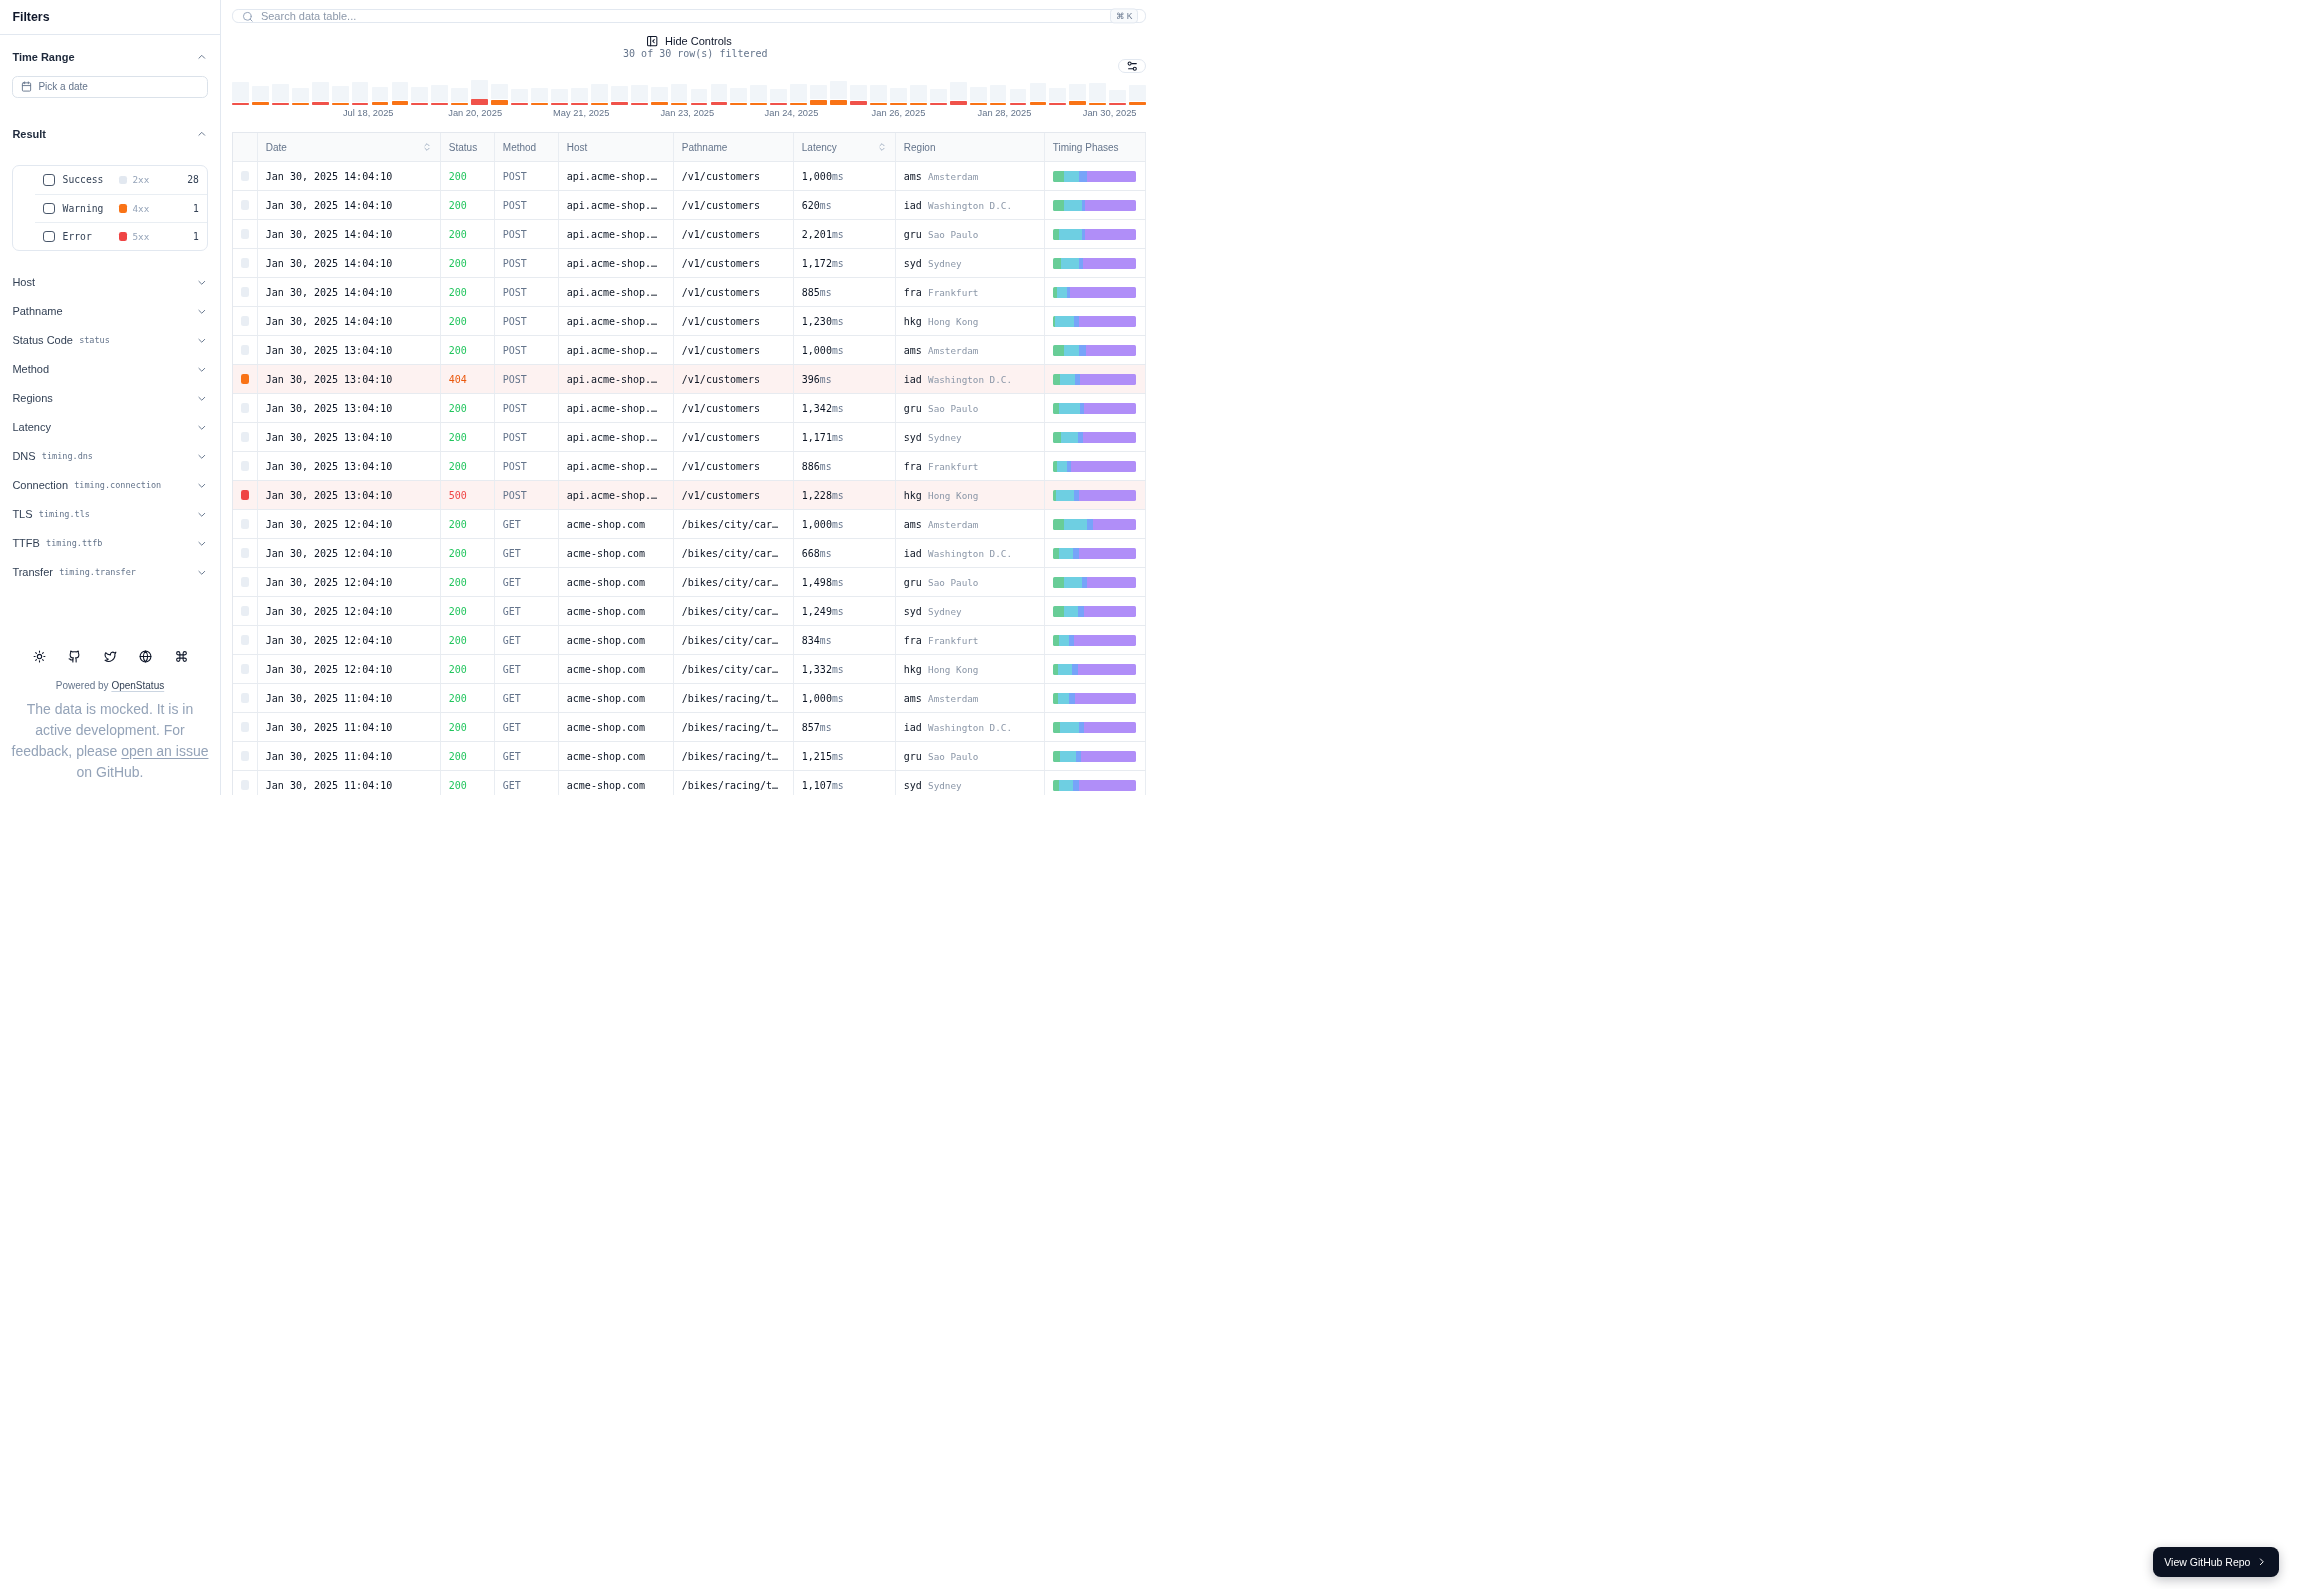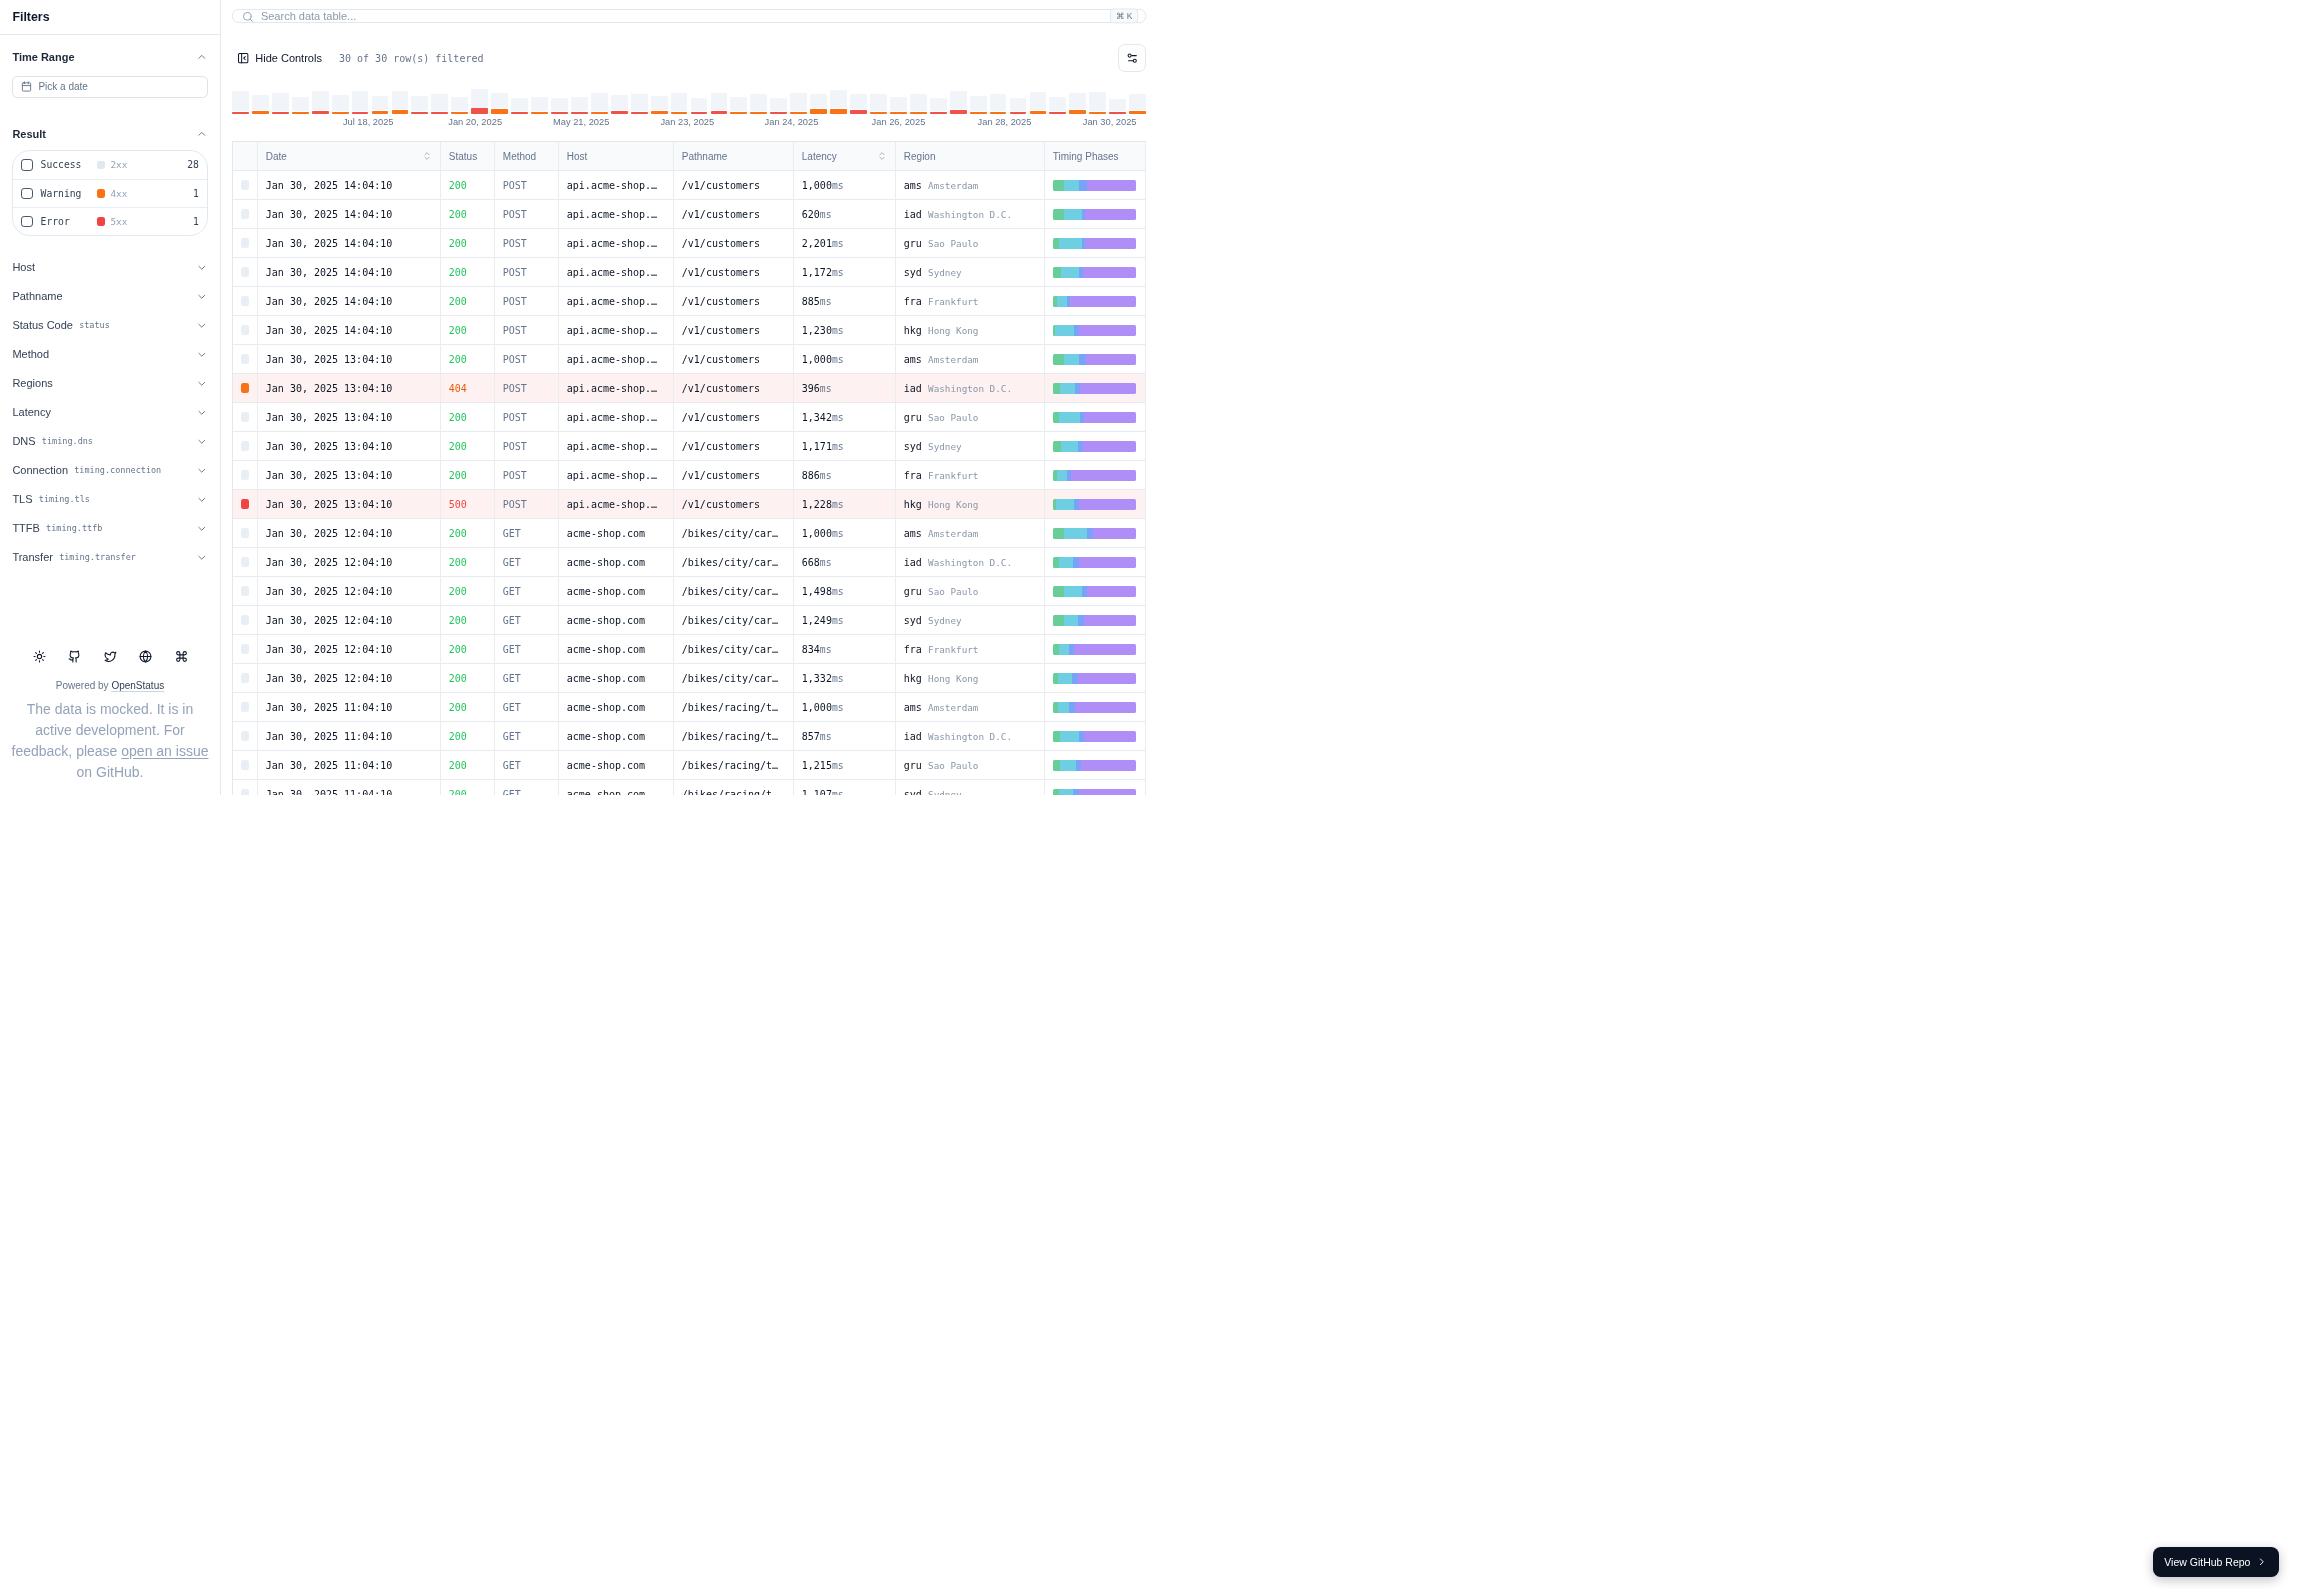--- a/index.html
+++ b/index.html
@@ -14,21 +14,21 @@
   .sb-head h1 { font-size:12.4px; font-weight:700; color:#0f172a; }
   .sb-body { padding:11px 12.4px 0 12.4px; }
   .sec-head { display:flex; align-items:center; justify-content:space-between; height:22px; cursor:pointer; }
   .sec-head .lbl { font-size:11px; font-weight:600; color:#1e293b; }
   .sec-head svg { width:11.6px; height:11.6px; stroke:#64748b; }
   .date-input { margin-top:7.8px; height:22px; width:100%; border:0.8px solid #dbe2ea; border-radius:5.4px;
     display:flex; align-items:center; gap:6.2px; padding:0 7.8px; background:#fff; cursor:pointer; }
   .date-input svg { width:11px; height:11px; stroke:#64748b; }
   .date-input span { font-size:10px; color:#64748b; }
   .result-head { margin-top:25px; }
-  .result-card { margin-top:5px; border:0.8px solid #e2e8f0; border-radius:18px; overflow:hidden; }
+  .result-card { margin-top:20px; border:0.8px solid #e2e8f0; border-radius:7px; overflow:hidden;padding-left:22px; }
   .result-row { display:flex; align-items:center; height:28px; padding:0 7.8px; cursor:pointer; }
   .result-row + .result-row { border-top:0.8px solid #e9eef3; }
   .result-row .cb { width:11.6px; height:11.6px; border:1.2px solid #475569; border-radius:3.1px; background:#fff; }
   .result-row .rlabel { font-family:"DejaVu Sans Mono",monospace; font-size:9.7px; color:#334155; margin-left:7.8px; width:56px; }
   .result-row .chip { width:8.5px; height:8.5px; border-radius:2.3px; }
   .result-row .rcode { font-family:"DejaVu Sans Mono",monospace; font-size:9.3px; color:#94a3b8; margin-left:5.4px; }
   .result-row .rcount { margin-left:auto; font-family:"DejaVu Sans Mono",monospace; font-size:9.7px; color:#334155; }
   .filter-list { margin-top:17px; }
   .filter-row { display:flex; align-items:center; height:29px; cursor:pointer; }
   .filter-row .flabel { font-size:11px; font-weight:500; color:#334155; }
@@ -44,21 +44,21 @@
 
   
   main { flex:1; min-width:0; padding:9.3px 7.8px 0 11px; display:flex; flex-direction:column; }
   .searchbar { position:relative; height:28px; border:0.8px solid #e2e8f0; border-radius:6.2px;
     display:flex; align-items:center; gap:7px; padding:0 9.3px; background:#fff; }
   .searchbar svg { width:11.6px; height:11.6px; stroke:#94a3b8; }
   .searchbar .ph { font-size:11px; color:#8d99ab; }
   .searchbar kbd { position:absolute; right:7px; top:50%; transform:translateY(-50%);
     border:0.8px solid #e2e8f0; background:#f8fafc; border-radius:3.9px; padding:1.6px 4.7px;
     font-family:"Liberation Sans",sans-serif; font-size:8.5px; color:#64748b; }
-  .controls { margin-top:21px; display:flex; align-items:center; height:28px; }
+  .controls { margin-top:12px; display:flex; align-items:center; height:28px;flex-direction:column; }
   .hidectl { display:flex; align-items:center; gap:6.2px; background:none; border:0; cursor:pointer;
     font-size:11px; font-weight:500; color:#0f172a; padding:0 4.7px; }
   .hidectl svg { width:12.4px; height:12.4px; stroke:#0f172a; }
   .filtered { margin-left:12.4px; font-family:"DejaVu Sans Mono",monospace; font-size:10px; color:#64748b; }
   .iconbtn { margin-left:auto; width:28px; height:28px; border:0.8px solid #e2e8f0; border-radius:7px;
     background:#fff; display:flex; align-items:center; justify-content:center; cursor:pointer; }
   .iconbtn svg { width:12.4px; height:12.4px; stroke:#0f172a; }
 
   .histo { margin-top:15.5px; }
   .histo-bars { display:flex; align-items:flex-end; gap:3.1px; height:26px; }

